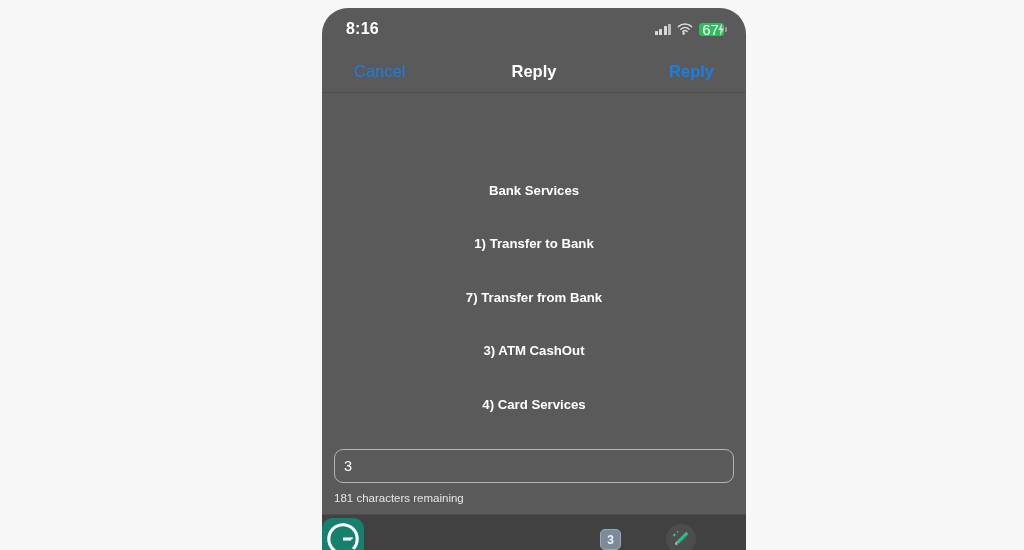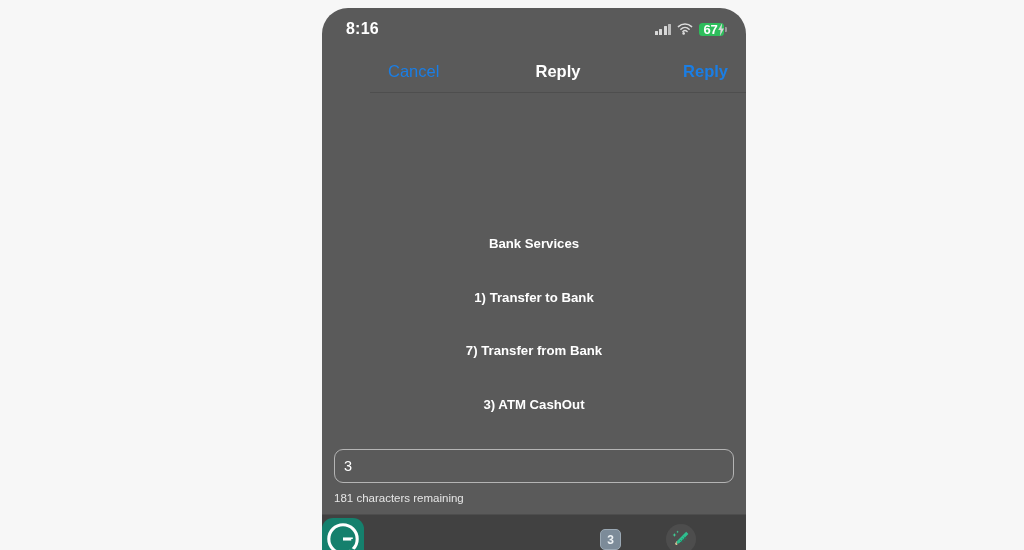--- a/index.html
+++ b/index.html
@@ -89,47 +89,46 @@
     content: "";
     position: absolute;
     right: -3px;
     top: 4px;
     width: 2px;
     height: 5px;
     background: #9a9a9a;
     border-radius: 0 1px 1px 0;
   }
   .battery-num {
-    font-size: 13px;
-    font-weight: bold;
+    font-size: 15px;
+    font-weight: normal;
     color: #ffffff;
     line-height: 1;
     letter-spacing: -0.2px;
     padding-right: 2px;
   }
   .bolt {
     position: absolute;
     right: -1px;
     top: 0px;
     width: 8px;
     height: 13px;
   }
 
   
   .nav-bar {
     flex: 0 0 43px;
     height: 43px;
     display: flex;
     align-items: center;
     justify-content: space-between;
-    padding: 0 18px;
+    padding: 0 32px;
     box-sizing: border-box;
     position: relative;
     border-bottom: 1px solid #4e4e4e;
-    margin-left: 48px;
   }
   .nav-btn {
     font-size: 16.5px;
     color: #1a7ee5;
     background: none;
     border: none;
     padding: 0;
     cursor: pointer;
     font-family: "Liberation Sans", sans-serif;
     white-space: nowrap;
@@ -288,20 +287,21 @@
       <div class="nav-title">Reply</div>
       <button class="nav-btn bold">Reply</button>
     </div>
 
     <div class="body-area">
       <div class="message-block">
         <div>Bank Services</div>
         <div>1) Transfer to Bank</div>
         <div>7) Transfer from Bank</div>
         <div>3) ATM CashOut</div>
+        <div>4) Card Services</div>
       </div>
     </div>
 
     <div class="composer">
       <input class="text-input" type="text" value="3" style="">
       <div class="char-count">181 characters remaining</div>
     </div>
 
     <div class="kb-bar">
 

